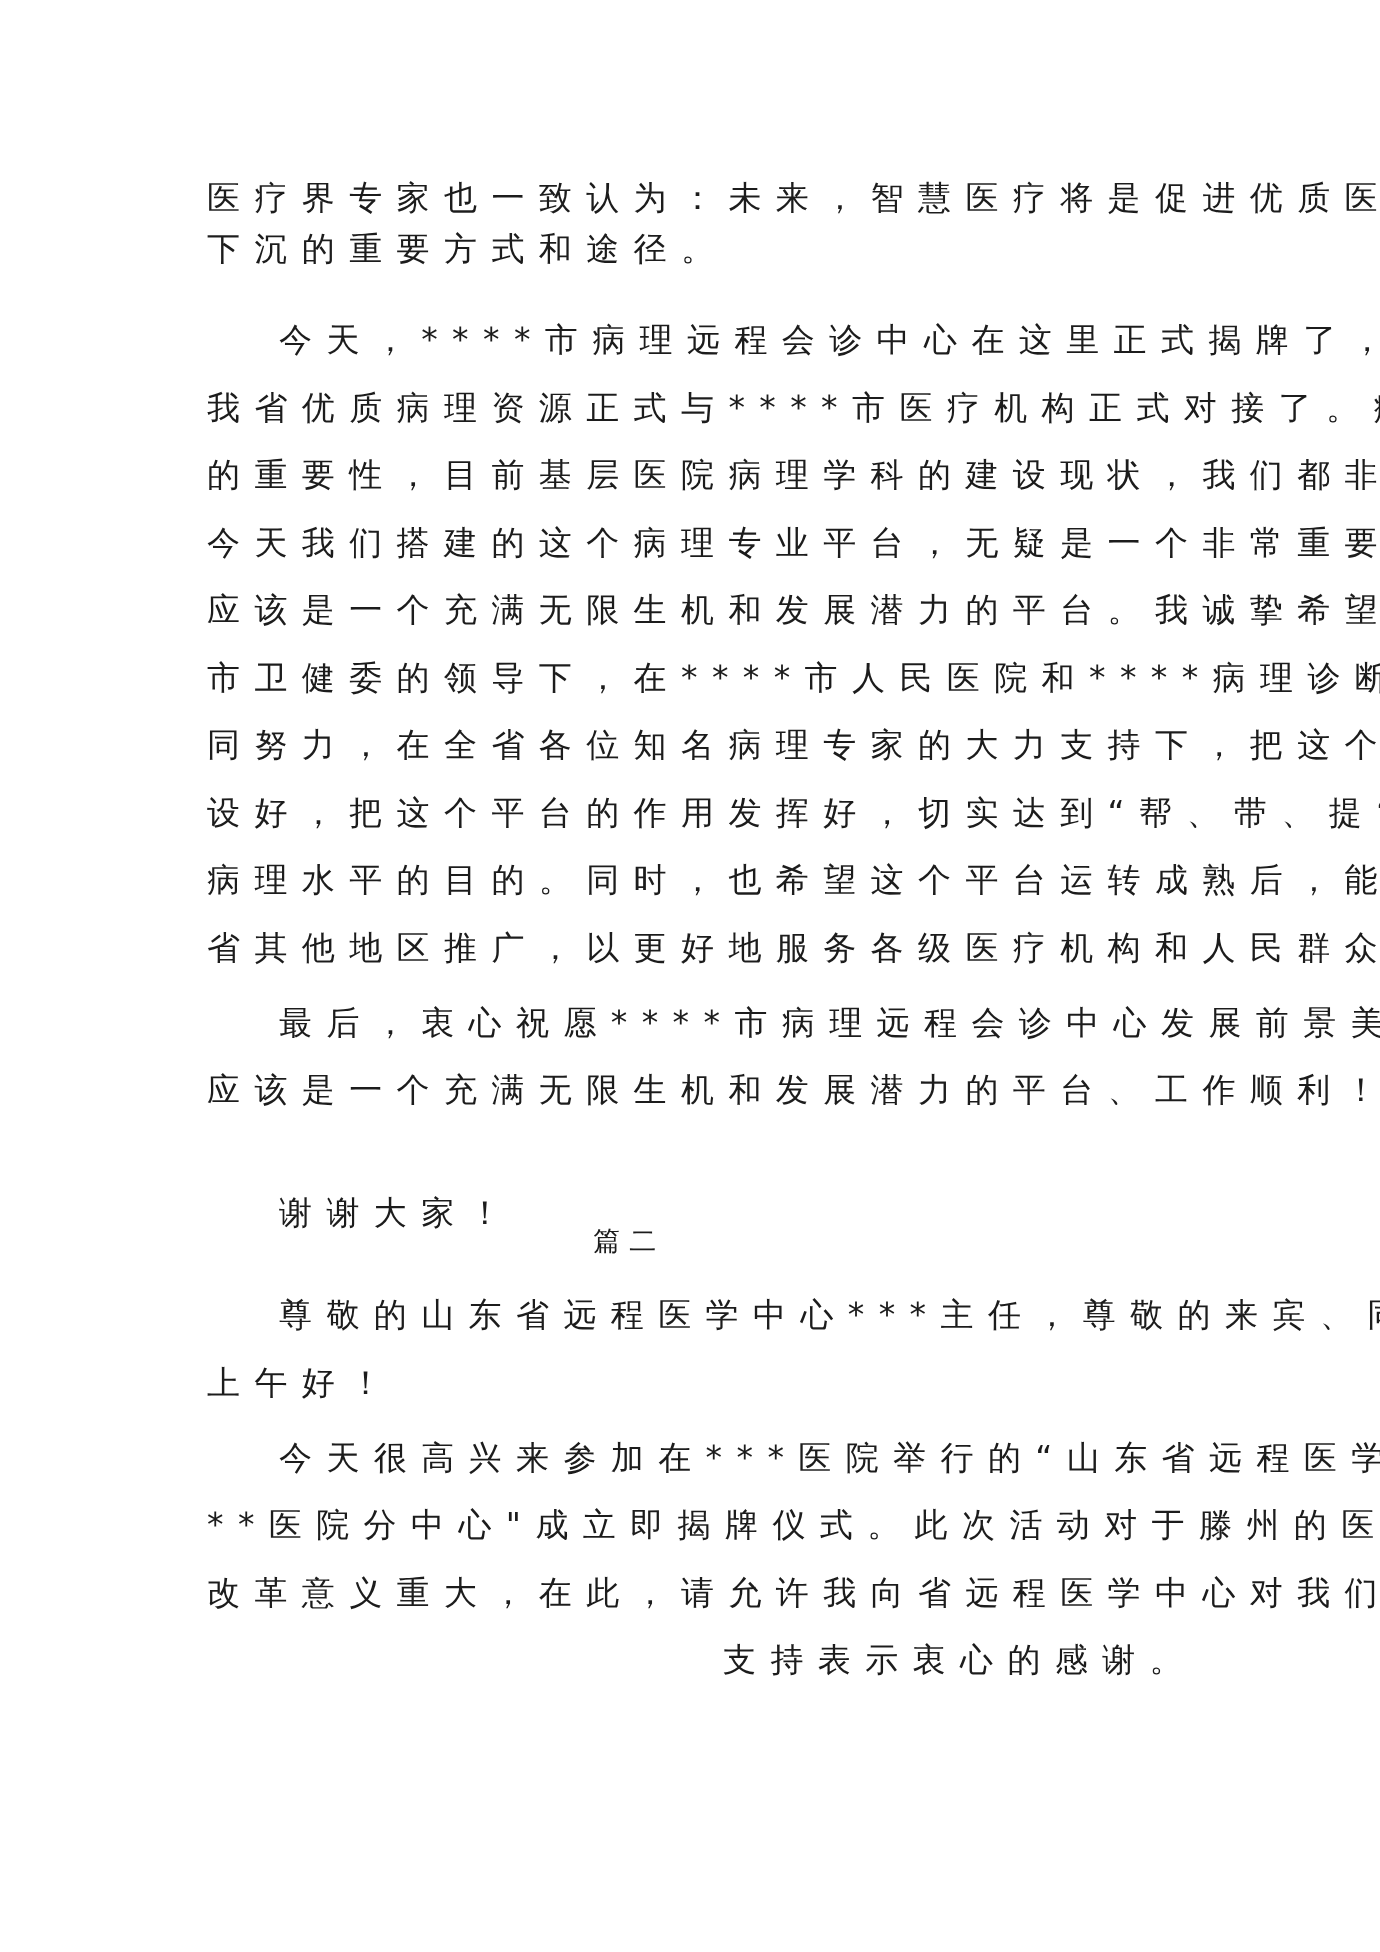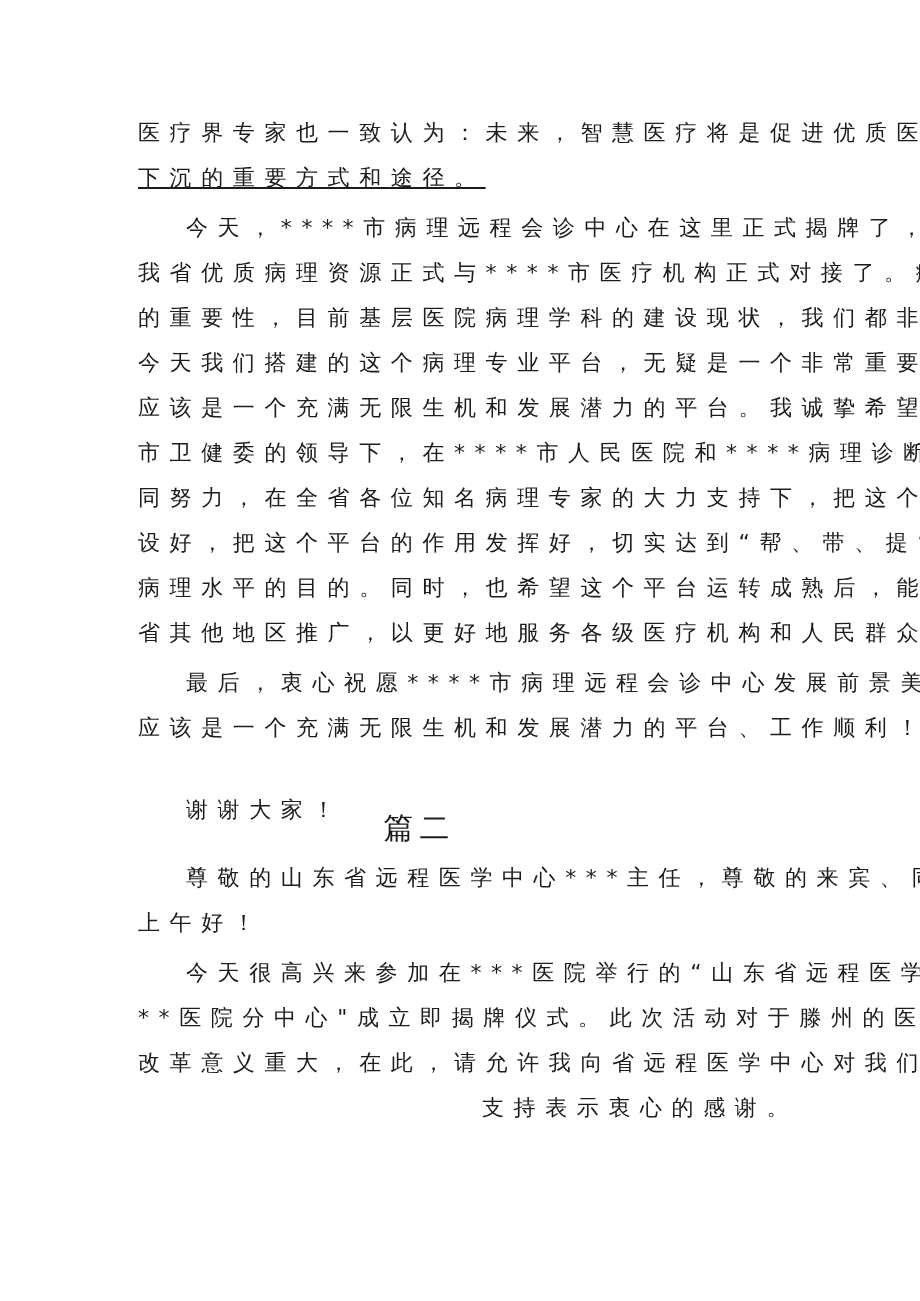--- a/index.html
+++ b/index.html
@@ -33,33 +33,33 @@
       letter-spacing: 9.6px;
       white-space: nowrap;
       color: #1c1c1c;
     }
     .indent { left: 186px; }
     .heading {
       position: absolute;
       left: 0;
       width: 839px;
       text-align: center;
-      font-size: 30px;
+      font-size: 18px;
       line-height: 30px;
       letter-spacing: 6px;
       color: #1c1c1c;
     }
   </style>
 </head>
 <body>
 
 <div class="page">
 
   <div class="line" style="top:118px;">医疗界专家也一致认为：未来，智慧医疗将是促进优质医疗资源</div>
-  <div class="line" style="top:163px;text-decoration:underline;">下沉的重要方式和途径。</div>
+  <div class="line" style="top:152px;">下沉的重要方式和途径。</div>
 
   <div class="line indent" style="top:213px;">今天，****市病理远程会诊中心在这里正式揭牌了，标志着</div>
   <div class="line" style="top:258px;">我省优质病理资源正式与****市医疗机构正式对接了。病理诊断</div>
   <div class="line" style="top:303px;">的重要性，目前基层医院病理学科的建设现状，我们都非常清楚。</div>
   <div class="line" style="top:348px;">今天我们搭建的这个病理专业平台，无疑是一个非常重要的平台，</div>
   <div class="line" style="top:393px;">应该是一个充满无限生机和发展潜力的平台。我诚挚希望在****</div>
   <div class="line" style="top:438px;">市卫健委的领导下，在****市人民医院和****病理诊断中心的共</div>
   <div class="line" style="top:483px;">同努力，在全省各位知名病理专家的大力支持下，把这个平台建</div>
   <div class="line" style="top:528px;">设好，把这个平台的作用发挥好，切实达到“帮、带、提“区域</div>
   <div class="line" style="top:573px;">病理水平的目的。同时，也希望这个平台运转成熟后，能够向全</div>

